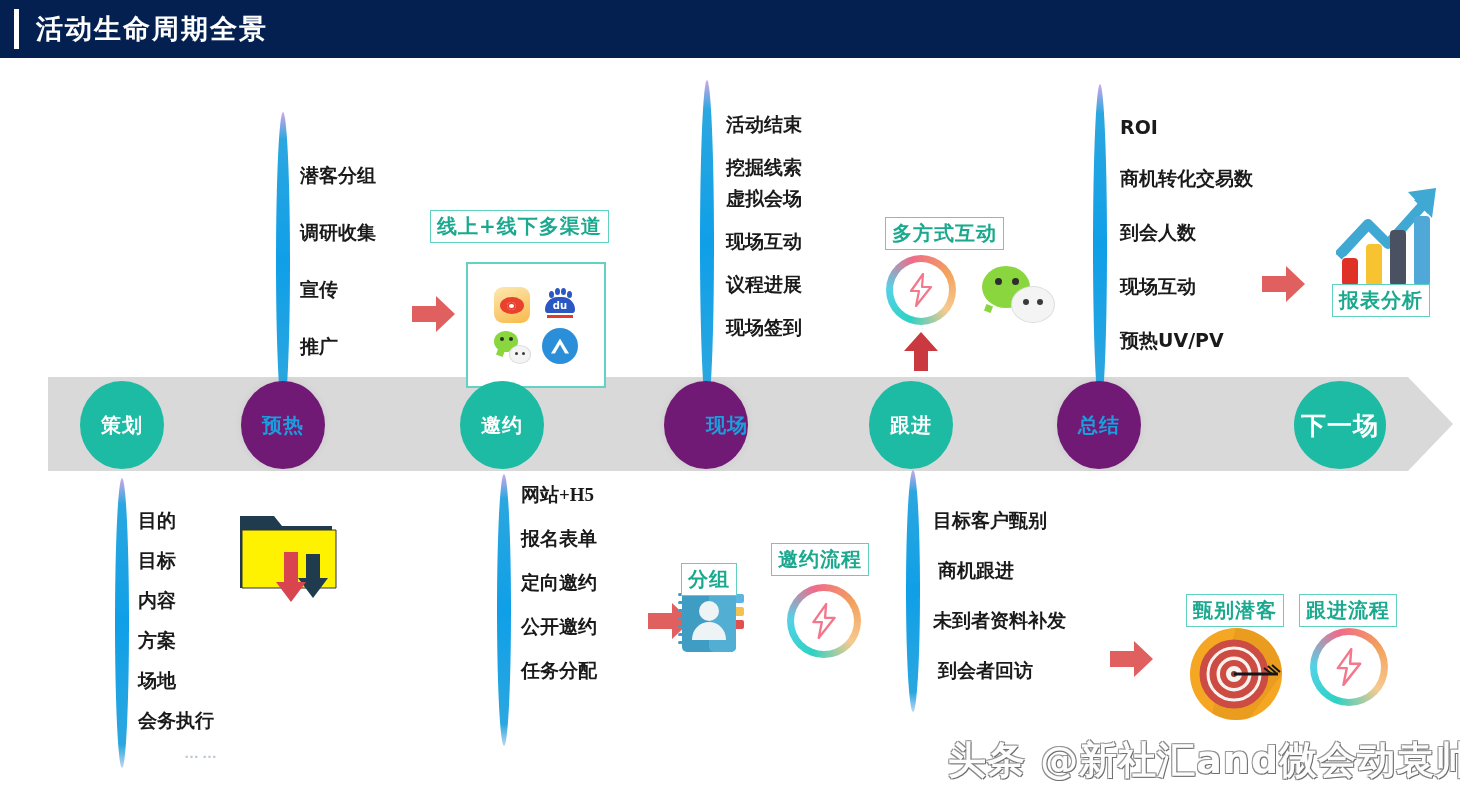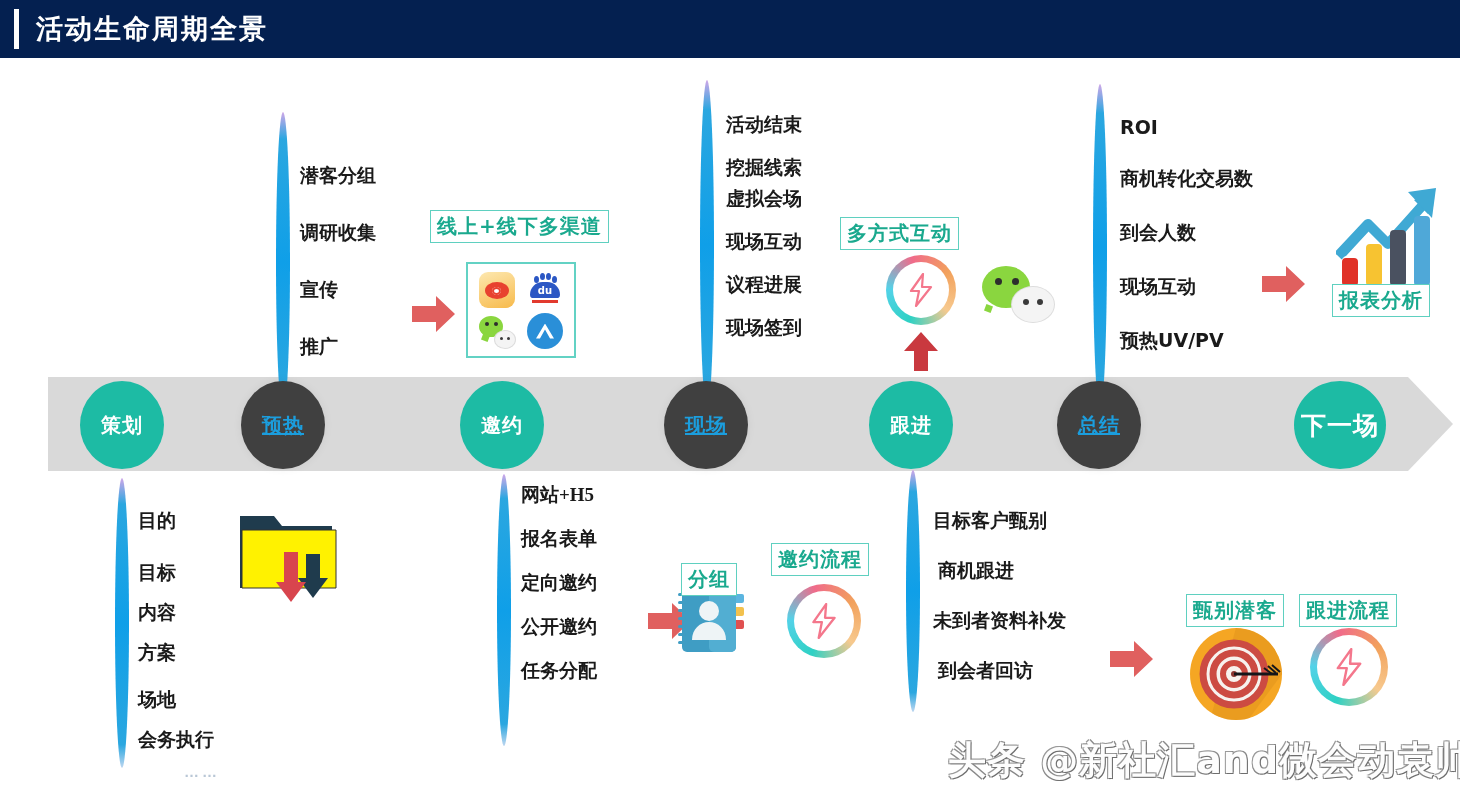--- a/index.html
+++ b/index.html
@@ -39,23 +39,22 @@
 
   
   .stage-node{
     position:absolute;width:84px;height:88px;border-radius:50%;
     display:flex;align-items:center;justify-content:center;
     font-size:20px;font-weight:bold;letter-spacing:1px;
     z-index:6;
   }
   .stage-node.filled{background:#1dbba4;color:#ffffff;}
   .stage-node.hollow{
-    background:#404040;color:#1b9ede;
+    background:#701a75;color:#1b9ede;
     box-shadow:0 0 10px rgba(0,0,0,0.06);
-    text-decoration:underline;
   }
   .stage-node.wide{width:92px;font-size:25px;}
 
   
   .lens{
     position:absolute;width:14px;border-radius:50%/50%;
     background:linear-gradient(180deg,#cfa7e8 0%,#2ba7e0 9%,#0f9fe8 50%,#2ba7e0 92%,#bfd7f0 100%);
     z-index:4;
   }
 
@@ -179,21 +178,21 @@
 
   <div class="stage-node filled" style="left:80px;top:381px;">
       <span>策划</span>
     </div>
   <div class="stage-node hollow" style="left:241px;top:381px;">
       <span>预热</span>
     </div>
   <div class="stage-node filled" style="left:460px;top:381px;">
       <span>邀约</span>
     </div>
-  <div class="stage-node hollow" style="left:664px;top:381px;">
+  <div class="stage-node hollow" style="left:664px;top:381px;justify-content:flex-end;">
       <span>现场</span>
     </div>
   <div class="stage-node filled" style="left:869px;top:381px;">
       <span>跟进</span>
     </div>
   <div class="stage-node hollow" style="left:1057px;top:381px;">
       <span>总结</span>
     </div>
   <div class="stage-node filled wide" style="left:1294px;top:381px;">
       <span>下一场</span>
@@ -211,21 +210,21 @@
     <div class="li" style="margin-bottom:31px;">调研收集</div>
     <div class="li" style="margin-bottom:31px;">宣传</div>
     <div class="li">推广</div>
   </div>
   <div class="tag-box" style="left:430px;top:210px;">线上+线下多渠道</div>
 
   <svg class="arrow-right" style="left:412px;top:295px;" width="44" height="38" viewBox="0 0 44 38">
     <path d="M0 11 H24 V1 L43 19 L24 37 V27 H0 Z" fill="#e0605f"></path>
   </svg>
 
-  <div class="social-frame" style="left:466px;top:262px;width:96px;height:82px;padding:5px;">
+  <div class="social-frame" style="left:466px;top:262px;width:96px;height:82px;padding:20px;">
     <div class="sicon ic-weibo"></div>
     <div class="sicon ic-baidu">
       <div class="paw">
           <i style="left:0;top:3px;"></i>
           <i style="left:6px;top:0;"></i>
           <i style="left:12px;top:0;"></i>
           <i style="left:18px;top:3px;"></i>
         </div>
       <div class="bear">du</div>
       <div class="ul"></div>
@@ -244,21 +243,21 @@
   </div>
 
   <div class="itemlist" style="left:726px;top:112px;">
     <div class="li" style="margin-bottom:17px;">活动结束</div>
     <div class="li" style="margin-bottom:5px;">挖掘线索</div>
     <div class="li" style="margin-bottom:17px;">虚拟会场</div>
     <div class="li" style="margin-bottom:17px;">现场互动</div>
     <div class="li" style="margin-bottom:17px;">议程进展</div>
     <div class="li">现场签到</div>
   </div>
-  <div class="tag-box" style="left:840px;top:217px;">多方式互动</div>
+  <div class="tag-box" style="left:885px;top:217px;">多方式互动</div>
 
   <div class="bolt" style="left:886px;top:255px;width:70px;height:70px;">
     <div class="inner" style="width:56px;height:56px;">
       <svg width="30" height="34" viewBox="0 0 30 34">
         <path d="M17 1 L5 18 H13 L10 33 L25 14 H16 Z" fill="none" stroke="#f4778c" stroke-width="2.2" stroke-linejoin="round"></path>
       </svg>
     </div>
   </div>
 
   <svg class="arrow-up" style="left:903px;top:332px;" width="36" height="40" viewBox="0 0 36 40">
@@ -295,24 +294,24 @@
       <path d="M72 6 L100 2 L96 32 Z" fill="#3fa9d4"></path>
     </svg>
     <div class="bar" style="left:6px;width:16px;height:28px;background:#e03127;"></div>
     <div class="bar" style="left:30px;width:16px;height:42px;background:#f7c331;"></div>
     <div class="bar" style="left:54px;width:16px;height:56px;background:#4a5160;"></div>
     <div class="bar" style="left:78px;width:16px;height:70px;background:#4fa8d8;"></div>
   </div>
   <div class="tag-box" style="left:1332px;top:284px;">报表分析</div>
 
   <div class="itemlist" style="left:138px;top:508px;">
-    <div class="li" style="margin-bottom:26px;">目的</div>
+    <div class="li" style="margin-bottom:14px;">目的</div>
     <div class="li" style="margin-bottom:14px;">目标</div>
     <div class="li" style="margin-bottom:14px;">内容</div>
-    <div class="li" style="margin-bottom:21px;">方案</div>
+    <div class="li" style="margin-bottom:14px;">方案</div>
     <div class="li" style="margin-bottom:14px;">场地</div>
     <div class="li" style="margin-bottom:10px;">会务执行</div>
     <div class="dots" style="margin-left:46px;">……</div>
   </div>
 
   <div class="folder" style="left:238px;top:508px;width:104px;height:102px;">
     <svg width="104" height="102" viewBox="0 0 104 102">
       <path d="M2 8 h34 l8 10 h50 v62 h-92 Z" fill="#1f3b4d"></path>
       <path d="M4 22 h94 v58 h-94 Z" fill="#fff200" stroke="#333" stroke-width="1"></path>
       <path d="M64 52 L78 52 L78 76 L86 76 L71 96 L56 76 L64 76 Z" fill="#1f3b4d" transform="translate(4,-6)"></path>

